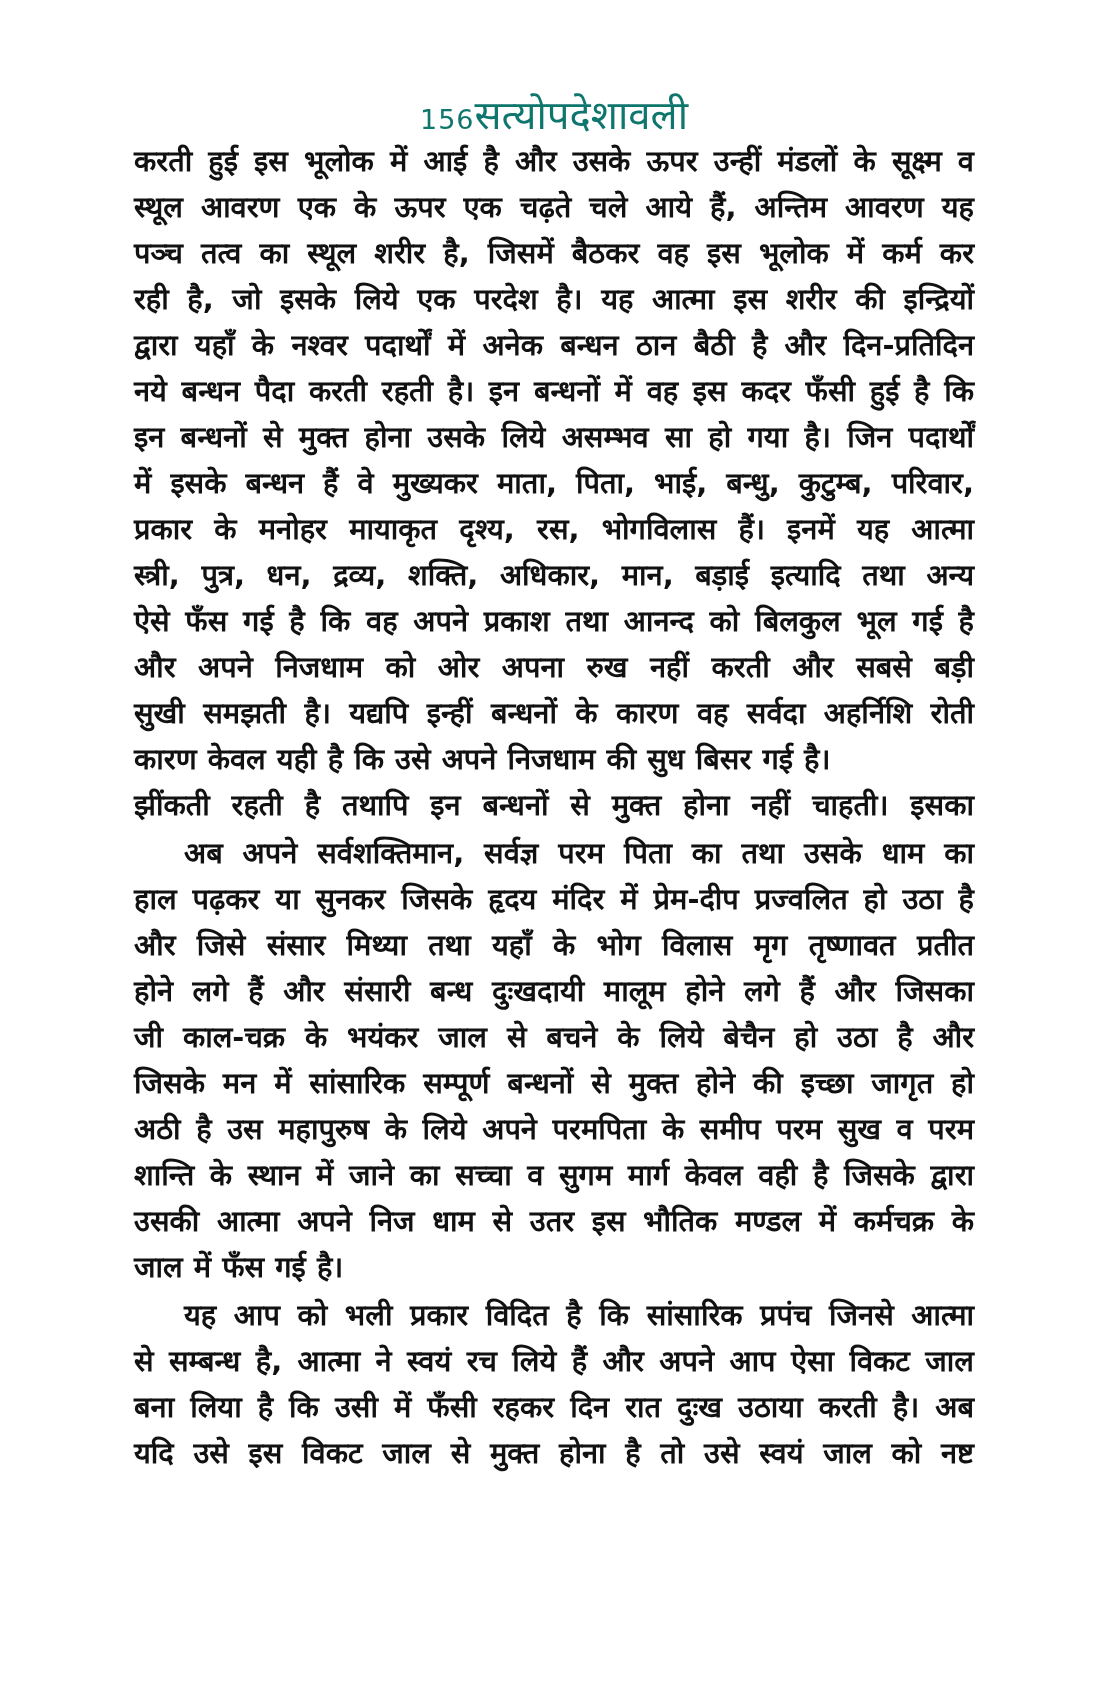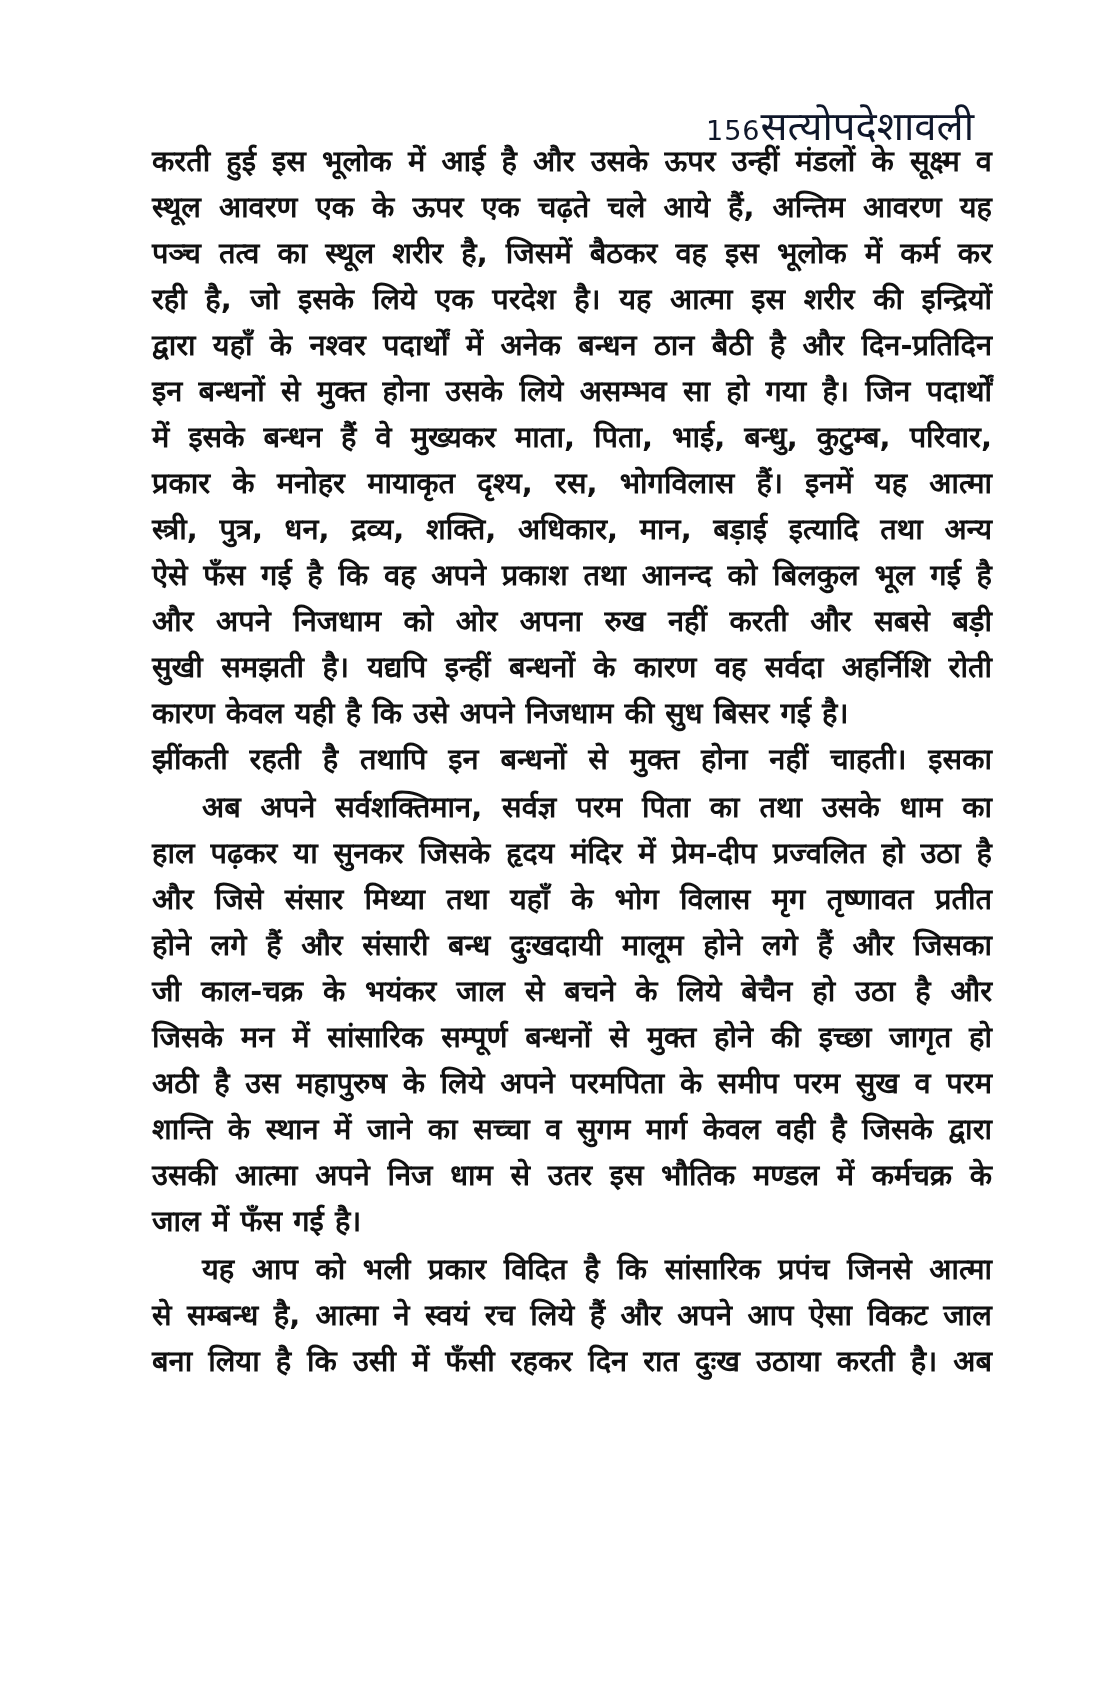--- a/index.html
+++ b/index.html
@@ -16,38 +16,37 @@
     font-family: "DejaVu Sans", sans-serif;
     color: #141414;
     overflow: hidden;
   }
   .running-header {
     position: absolute;
     top: 86px;
     left: 134px;
     width: 840px;
     display: flex;
-    justify-content: flex-end;
+    justify-content: center;
     align-items: baseline;
-    color: #0f172a;
-    margin-top: 11px;
+    color: #0f766e;
   }
   .page-num {
     font-size: 27px;
     font-weight: 400;
     letter-spacing: 1px;
   }
   .book-title {
     font-size: 40px;
     font-weight: 400;
   }
   .body-text {
     position: absolute;
     top: 138px;
-    left: 152px;
+    left: 134px;
     width: 840px;
     font-size: 29px;
     font-weight: 700;
     line-height: 46px;
     color: #111111;
   }
   .para { margin: 0; }
   .para + .para { margin-top: 2px; }
   .line {
     text-align: justify;
@@ -65,20 +64,21 @@
     <span class="page-num">156</span>
     <span class="book-title">सत्योपदेशावली</span>
   </div>
   <div class="body-text" id="body-text">
       <div class="para">
         <div class="line jl">करती हुई इस भूलोक में आई है और उसके ऊपर उन्हीं मंडलों के सूक्ष्म व</div>
         <div class="line jl">स्थूल आवरण एक के ऊपर एक चढ़ते चले आये हैं, अन्तिम आवरण यह</div>
         <div class="line jl">पञ्च तत्व का स्थूल शरीर है, जिसमें बैठकर वह इस भूलोक में कर्म कर</div>
         <div class="line jl">रही है, जो इसके लिये एक परदेश है। यह आत्मा इस शरीर की इन्द्रियों</div>
         <div class="line jl">द्वारा यहाँ के नश्वर पदार्थों में अनेक बन्धन ठान बैठी है और दिन-प्रतिदिन</div>
+        <div class="line jl">नये बन्धन पैदा करती रहती है। इन बन्धनों में वह इस कदर फँसी हुई है कि</div>
         <div class="line jl">इन बन्धनों से मुक्त होना उसके लिये असम्भव सा हो गया है। जिन पदार्थों</div>
         <div class="line jl">में इसके बन्धन हैं वे मुख्यकर माता, पिता, भाई, बन्धु, कुटुम्ब, परिवार,</div>
         <div class="line jl">प्रकार के मनोहर मायाकृत दृश्य, रस, भोगविलास हैं। इनमें यह आत्मा</div>
         <div class="line jl">स्त्री, पुत्र, धन, द्रव्य, शक्ति, अधिकार, मान, बड़ाई इत्यादि तथा अन्य</div>
         <div class="line jl">ऐसे फँस गई है कि वह अपने प्रकाश तथा आनन्द को बिलकुल भूल गई है</div>
         <div class="line jl">और अपने निजधाम को ओर अपना रुख नहीं करती और सबसे बड़ी</div>
         <div class="line jl">सुखी समझती है। यद्यपि इन्हीं बन्धनों के कारण वह सर्वदा अहर्निशि रोती</div>
         <div class="line">कारण केवल यही है कि उसे अपने निजधाम की सुध बिसर गई है।</div>
         <div class="line jl">झींकती रहती है तथापि इन बन्धनों से मुक्त होना नहीं चाहती। इसका</div>
       </div>
@@ -91,15 +91,16 @@
         <div class="line jl">जिसके मन में सांसारिक सम्पूर्ण बन्धनों से मुक्त होने की इच्छा जागृत हो</div>
         <div class="line jl">अठी है उस महापुरुष के लिये अपने परमपिता के समीप परम सुख व परम</div>
         <div class="line jl">शान्ति के स्थान में जाने का सच्चा व सुगम मार्ग केवल वही है जिसके द्वारा</div>
         <div class="line jl">उसकी आत्मा अपने निज धाम से उतर इस भौतिक मण्डल में कर्मचक्र के</div>
         <div class="line">जाल में फँस गई है।</div>
       </div>
       <div class="para">
         <div class="line jl indent">यह आप को भली प्रकार विदित है कि सांसारिक प्रपंच जिनसे आत्मा</div>
         <div class="line jl">से सम्बन्ध है, आत्मा ने स्वयं रच लिये हैं और अपने आप ऐसा विकट जाल</div>
         <div class="line jl">बना लिया है कि उसी में फँसी रहकर दिन रात दुःख उठाया करती है। अब</div>
+        <div class="line jl">यदि उसे इस विकट जाल से मुक्त होना है तो उसे स्वयं जाल को नष्ट</div>
       </div>
     </div>
 </div>
 
 </body></html>

